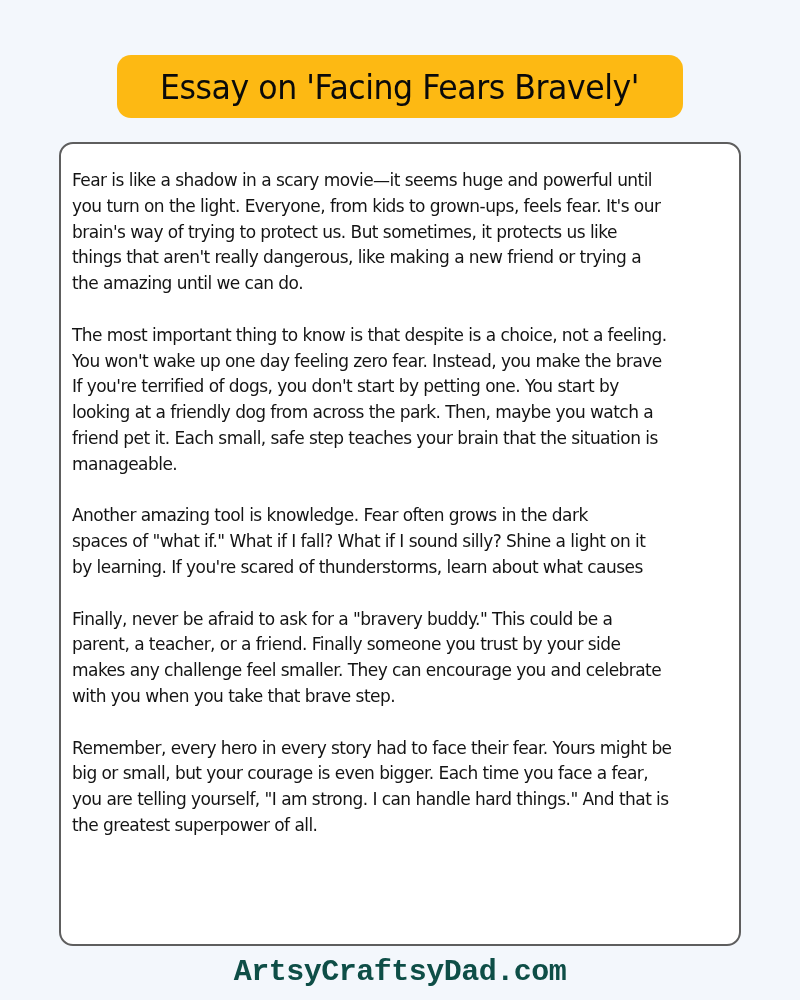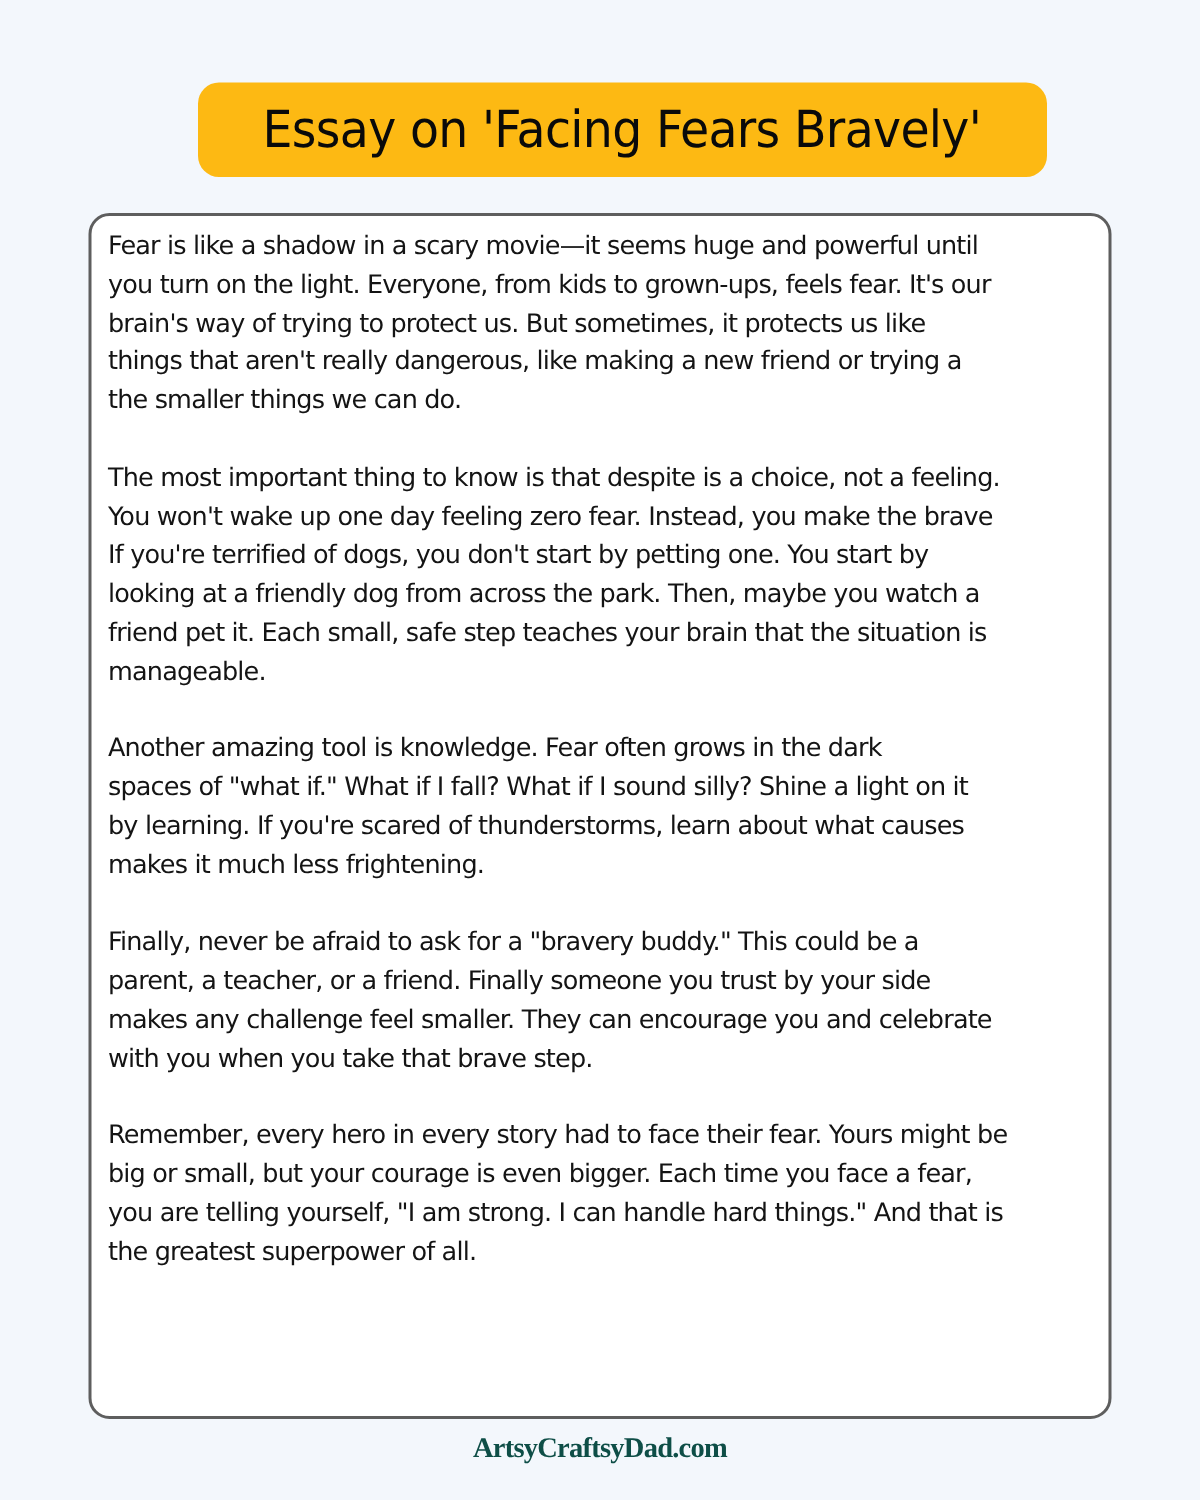--- a/index.html
+++ b/index.html
@@ -5,21 +5,21 @@
   * { box-sizing: border-box; margin: 0; padding: 0; }
   html, body { width: 800px; height: 1000px; }
   body {
     background: #f3f7fc;
     font-family: "DejaVu Sans", sans-serif;
     position: relative;
     overflow: hidden;
   }
   .title-banner {
     position: absolute;
-    left: 132px;
+    left: 117px;
     top: 55px;
     width: 566px;
     height: 63px;
     background: #fdb913;
     border-radius: 14px;
     display: flex;
     align-items: center;
     justify-content: center;
   }
   .title-text {
@@ -33,73 +33,72 @@
   }
   .essay-box {
     position: absolute;
     left: 59px;
     top: 142px;
     width: 682px;
     height: 804px;
     background: #ffffff;
     border: 2px solid #5e5e5e;
     border-radius: 14px;
-    padding: 8px 10px 0 11px;
+    padding: 24px 10px 0 11px;
   }
   .paragraph {
     font-family: "DejaVu Sans", sans-serif;
     font-size: 17px;
     line-height: 25.8px;
     color: #141414;
     letter-spacing: -0.55px;
     margin-bottom: 25.8px;
     white-space: nowrap;
   }
   .paragraph .line { display: block; }
   .footer-brand {
     position: absolute;
     left: 0;
     top: 955px;
     width: 800px;
     text-align: center;
-    font-family: Liberation Serif, serif;
-    font-size: 19px;
+    font-family: Liberation Mono, monospace;
+    font-size: 30px;
     font-weight: bold;
     color: #0e4e47;
     letter-spacing: -0.5px;
   }
 </style>
 </head>
 <body>
 
 <div class="title-banner">
   <span class="title-text">Essay on 'Facing Fears Bravely'</span>
 </div>
 
 <div class="essay-box">
   <p class="paragraph">
     <span class="line">Fear is like a shadow in a scary movie—it seems huge and powerful until</span>
     <span class="line">you turn on the light. Everyone, from kids to grown-ups, feels fear. It's our</span>
     <span class="line">brain's way of trying to protect us. But sometimes, it protects us like</span>
     <span class="line">things that aren't really dangerous, like making a new friend or trying a</span>
-    <span class="line">the smaller things we can do.</span>
+    <span class="line">the amazing until we can do.</span>
   </p>
   <p class="paragraph">
     <span class="line">The most important thing to know is that despite is a choice, not a feeling.</span>
     <span class="line">You won't wake up one day feeling zero fear. Instead, you make the brave</span>
     <span class="line">If you're terrified of dogs, you don't start by petting one. You start by</span>
     <span class="line">looking at a friendly dog from across the park. Then, maybe you watch a</span>
     <span class="line">friend pet it. Each small, safe step teaches your brain that the situation is</span>
     <span class="line">manageable.</span>
   </p>
   <p class="paragraph">
     <span class="line">Another amazing tool is knowledge. Fear often grows in the dark</span>
     <span class="line">spaces of "what if." What if I fall? What if I sound silly? Shine a light on it</span>
     <span class="line">by learning. If you're scared of thunderstorms, learn about what causes</span>
-    <span class="line">makes it much less frightening.</span>
   </p>
   <p class="paragraph">
     <span class="line">Finally, never be afraid to ask for a "bravery buddy." This could be a</span>
     <span class="line">parent, a teacher, or a friend. Finally someone you trust by your side</span>
     <span class="line">makes any challenge feel smaller. They can encourage you and celebrate</span>
     <span class="line">with you when you take that brave step.</span>
   </p>
   <p class="paragraph">
     <span class="line">Remember, every hero in every story had to face their fear. Yours might be</span>
     <span class="line">big or small, but your courage is even bigger. Each time you face a fear,</span>

